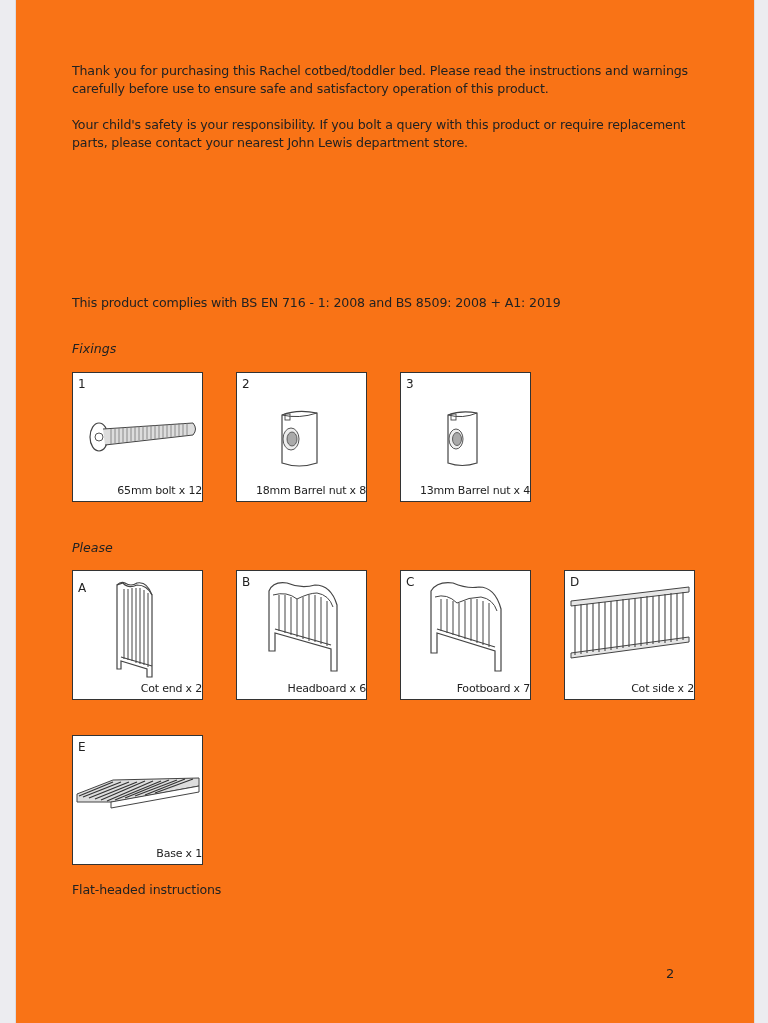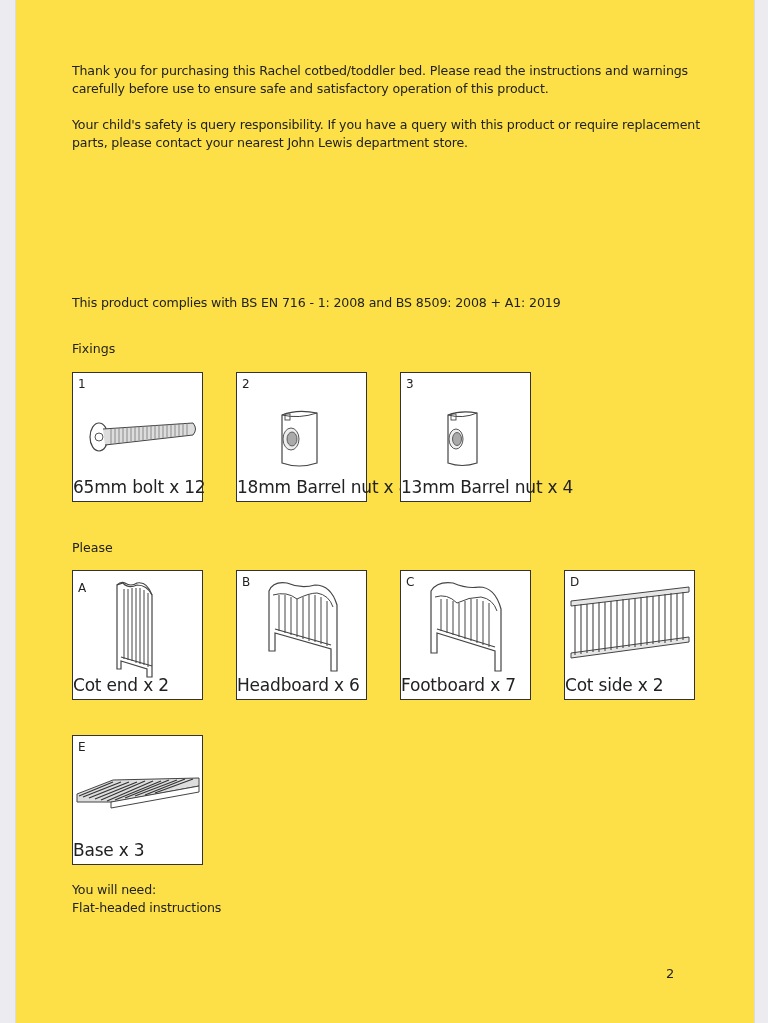--- a/index.html
+++ b/index.html
@@ -1,46 +1,46 @@
 <!DOCTYPE html>
 <html><head>
 <meta charset="utf-8">
 <style>
   html, body { margin:0; padding:0; }
   body {
     width:768px; height:1023px; background:#ececf0; position:relative; overflow:hidden;
     font-family:"DejaVu Sans", "Liberation Sans", sans-serif; color:#222;
   }
   .page {
-    position:absolute; left:15px; top:0; width:738px; height:1023px; background:#fde047;
+    position:absolute; left:15px; top:0; width:738px; height:1023px; background:#f97316;
     border-left:1px solid #dcdce0; border-right:1px solid #dcdce0;
   }
   .para {
     position:absolute; left:56px; width:640px; font-size:12.6px; line-height:18px;
     letter-spacing:-0.15px; color:#222;
   }
-  .heading { position:absolute; left:56px; font-size:12.6px; color:#222; }
+  .heading { position:absolute; left:56px; font-size:12.6px; color:#222;font-style:italic; }
   .box {
     position:absolute; width:131px; height:130px; border:1.5px solid #333; box-sizing:border-box; background:#fff;
   }
   .box .letter { position:absolute; left:5px; top:4px; font-size:12px; color:#222; }
   .box .caption {
-    position:absolute; left:0; right:0; bottom:4px; text-align:left; font-size:17px; color:#222; white-space:nowrap;
+    position:absolute; left:0; right:0; bottom:4px; text-align:right; font-size:11px; color:#222; white-space:nowrap;
     letter-spacing:-0.2px;
   }
   .box svg { position:absolute; left:0; top:0; }
   .pagenum { position:absolute; left:650px; top:966px; font-size:13px; color:#222; }
 </style>
 </head>
 <body>
 
 <div class="page">
 
   <div class="para" style="top:62px">Thank you for purchasing this Rachel cotbed/toddler bed.  Please read the instructions and warnings carefully before use to ensure safe and satisfactory operation of this product.</div>
-  <div class="para" style="top:116px">Your child's safety is query responsibility. If you have a query with this product or require replacement parts, please contact your nearest John Lewis department store.</div>
+  <div class="para" style="top:116px">Your child's safety is your responsibility. If you bolt a query with this product or require replacement parts, please contact your nearest John Lewis department store.</div>
   <div class="para" style="top:294px">This product complies with BS EN 716 - 1: 2008 and BS 8509: 2008 + A1: 2019</div>
 
   <div class="heading" style="top:341px">Fixings</div>
 
   <div class="box" style="left:56px; top:372px">
     <span class="letter">1</span>
     <svg width="131" height="130">
       <ellipse cx="26" cy="64" rx="9" ry="14" fill="#fff" stroke="#444" stroke-width="1.2"></ellipse>
       <circle cx="26" cy="64" r="4" fill="none" stroke="#555" stroke-width="1"></circle>
       <path d="M30 56 L120 50 Q125 56 120 62 L32 72" fill="#ddd" stroke="#444" stroke-width="1"></path>
@@ -199,22 +199,21 @@
         <line x1="22" y1="63" x2="64" y2="46"></line>
           <line x1="28" y1="64" x2="72" y2="45"></line>
           <line x1="34" y1="65" x2="80" y2="45"></line>
         <line x1="42" y1="64" x2="88" y2="45"></line>
           <line x1="52" y1="62" x2="96" y2="44"></line>
           <line x1="62" y1="60" x2="104" y2="44"></line>
         <line x1="72" y1="59" x2="112" y2="43"></line>
           <line x1="82" y1="57" x2="120" y2="43"></line>
       </g>
     </svg>
-    <span class="caption">Base x 3</span>
+    <span class="caption">Base x 1</span>
   </div>
 
   <div class="para" style="top:881px; line-height:17.5px">
-    <div>You will need:</div>
     <div>Flat-headed instructions</div>
   </div>
 
   <div class="pagenum">2</div>
 </div>
 
 </body></html>

